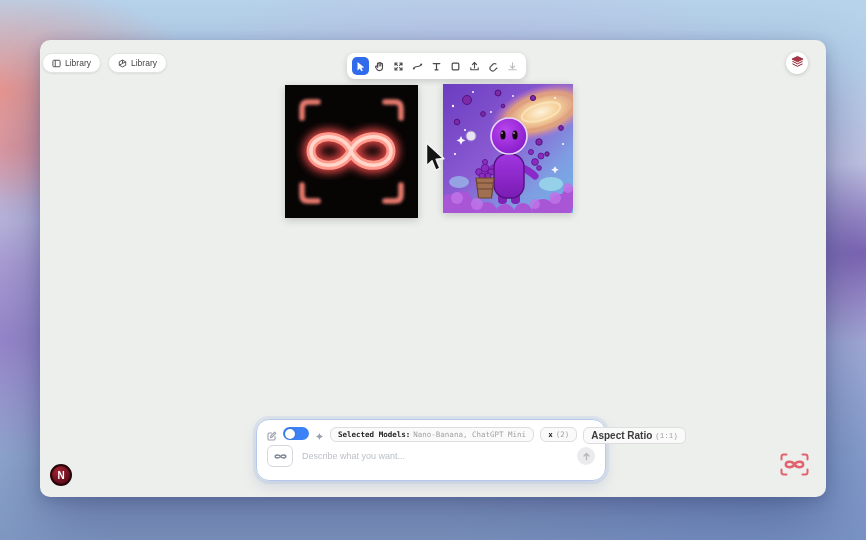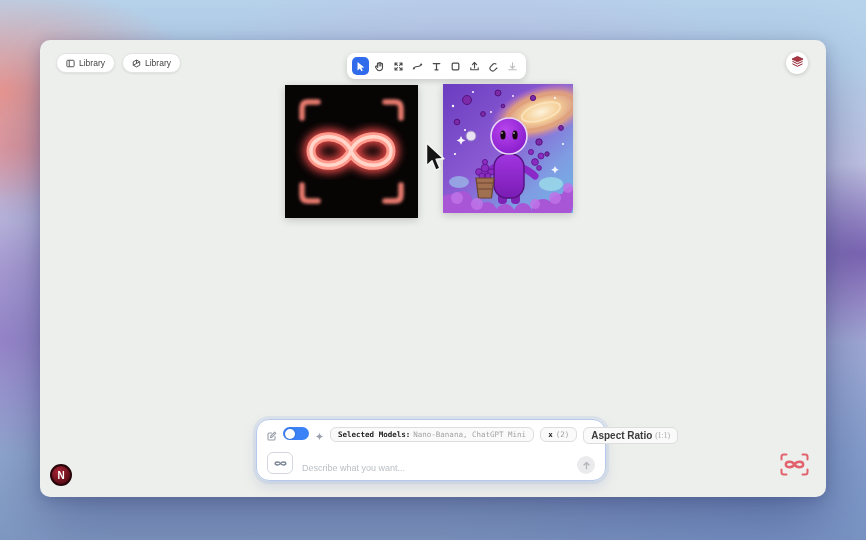--- a/index.html
+++ b/index.html
@@ -14,21 +14,21 @@
       radial-gradient(ellipse at 55% 30%, rgba(196,176,224,.5) 0%, rgba(196,176,224,0) 45%),
       radial-gradient(ellipse at 88% 92%, rgba(108,138,198,.5) 0%, rgba(108,138,198,0) 30%),
       linear-gradient(180deg,#b7d3eb 0%,#b4cfe9 12%,#c0c3e3 30%,#b4aad9 50%,#a3aed7 68%,#8ea6cd 85%,#7f98c2 100%);
   }
   .window{
     position:absolute;left:40px;top:40px;width:786px;height:457px;
     background:#edefec;border-radius:10px;
     box-shadow:0 24px 60px rgba(50,60,110,.45), 0 4px 14px rgba(50,60,110,.3);
   }
   
-  .nav{position:absolute;left:16px;top:13px;display:flex;gap:7px;}
+  .nav{position:absolute;left:2px;top:13px;display:flex;gap:7px;}
   .pill-btn{
     display:flex;align-items:center;gap:4px;height:18px;padding:0 9px;
     background:#fff;border:1px solid #e3e3e3;border-radius:10px;
     font-size:8.5px;color:#444;box-shadow:0 1px 2px rgba(0,0,0,.08);cursor:pointer;
   }
   .pill-btn svg{display:block;}
   
   .toolbar{
     position:absolute;left:307px;top:13px;height:26px;display:flex;align-items:center;
     gap:2px;padding:0 5px;background:#fff;border-radius:8px;
@@ -58,21 +58,21 @@
     box-shadow:0 0 0 3px rgba(150,180,235,.18), 0 6px 14px rgba(90,110,160,.18);
     padding:7px 10px 6px;
   }
   .prow1{display:flex;align-items:flex-start;gap:6px;height:18px;}
   .toggle{width:26px;height:13px;border-radius:7px;background:#3b82f6;position:relative;cursor:pointer;flex:none;}
   .toggle .knob{position:absolute;left:1.5px;top:1.5px;width:10px;height:10px;border-radius:50%;background:#fff;box-shadow:0 0 2px rgba(0,0,0,.3);}
   .chip{display:flex;align-items:center;gap:3px;padding:2px 7px;border:1px solid #ddd;
     border-radius:6px;background:#fafafa;white-space:nowrap;cursor:pointer;}
   .chip .lbl{font-family:"DejaVu Sans Mono",monospace;font-weight:bold;font-size:7.5px;color:#222;}
   .chip .val{font-family:"DejaVu Sans Mono",monospace;font-size:7.5px;color:#a3a3a3;}
-  .prow2{display:flex;align-items:flex-end;gap:7px;margin-top:7px;height:22px;}
+  .prow2{display:flex;align-items:center;gap:7px;height:22px;}
   .inf-box{width:24px;height:20px;border:1px solid #d4d8de;border-radius:6px;flex:none;
     display:flex;align-items:center;justify-content:center;background:#fff;}
   .prompt-input{flex:1;border:none;outline:none;background:transparent;font-size:9px;color:#555;
     font-family:"Liberation Sans",sans-serif;}
   .prompt-input::placeholder{color:#bcc0c6;}
   .send-btn{width:18px;height:18px;border-radius:50%;background:#ebebed;border:none;flex:none;
     display:flex;align-items:center;justify-content:center;cursor:pointer;}
   
   .n-avatar{
     position:absolute;left:10px;top:424px;width:22px;height:22px;border-radius:50%;
@@ -346,21 +346,21 @@
       <div class="chip">
         <span class="lbl">Selected Models:</span>
         <span class="val">Nano-Banana, ChatGPT Mini</span>
       </div>
       <div class="chip">
         <span class="lbl">x</span>
         <span class="val">(2)</span>
       </div>
       <div class="chip">
         <span class="lbl" style="font-family:'Liberation Sans',sans-serif;font-size:10px;color:#3c3c3c;">Aspect Ratio</span>
-        <span class="val" style="font-family:Liberation Serif, serif;font-size:7.5px;">(1:1)</span>
+        <span class="val" style="font-family:Liberation Mono, monospace;font-size:7.5px;">(1:1)</span>
       </div>
     </div>
     <div class="prow2">
       <div class="inf-box">
         <svg width="13" height="9" viewBox="0 0 13 9" fill="none" stroke="#7c8696" stroke-width="1.4" stroke-linecap="round">
           <path d="M6.5 4.5 C5.2 2.4 1.2 2.7 1.2 4.5 C1.2 6.3 5.2 6.6 6.5 4.5 C7.8 2.4 11.8 2.7 11.8 4.5 C11.8 6.3 7.8 6.6 6.5 4.5"></path>
         </svg>
       </div>
       <input class="prompt-input" type="text" placeholder="Describe what you want..." style="">
       <button class="send-btn">

